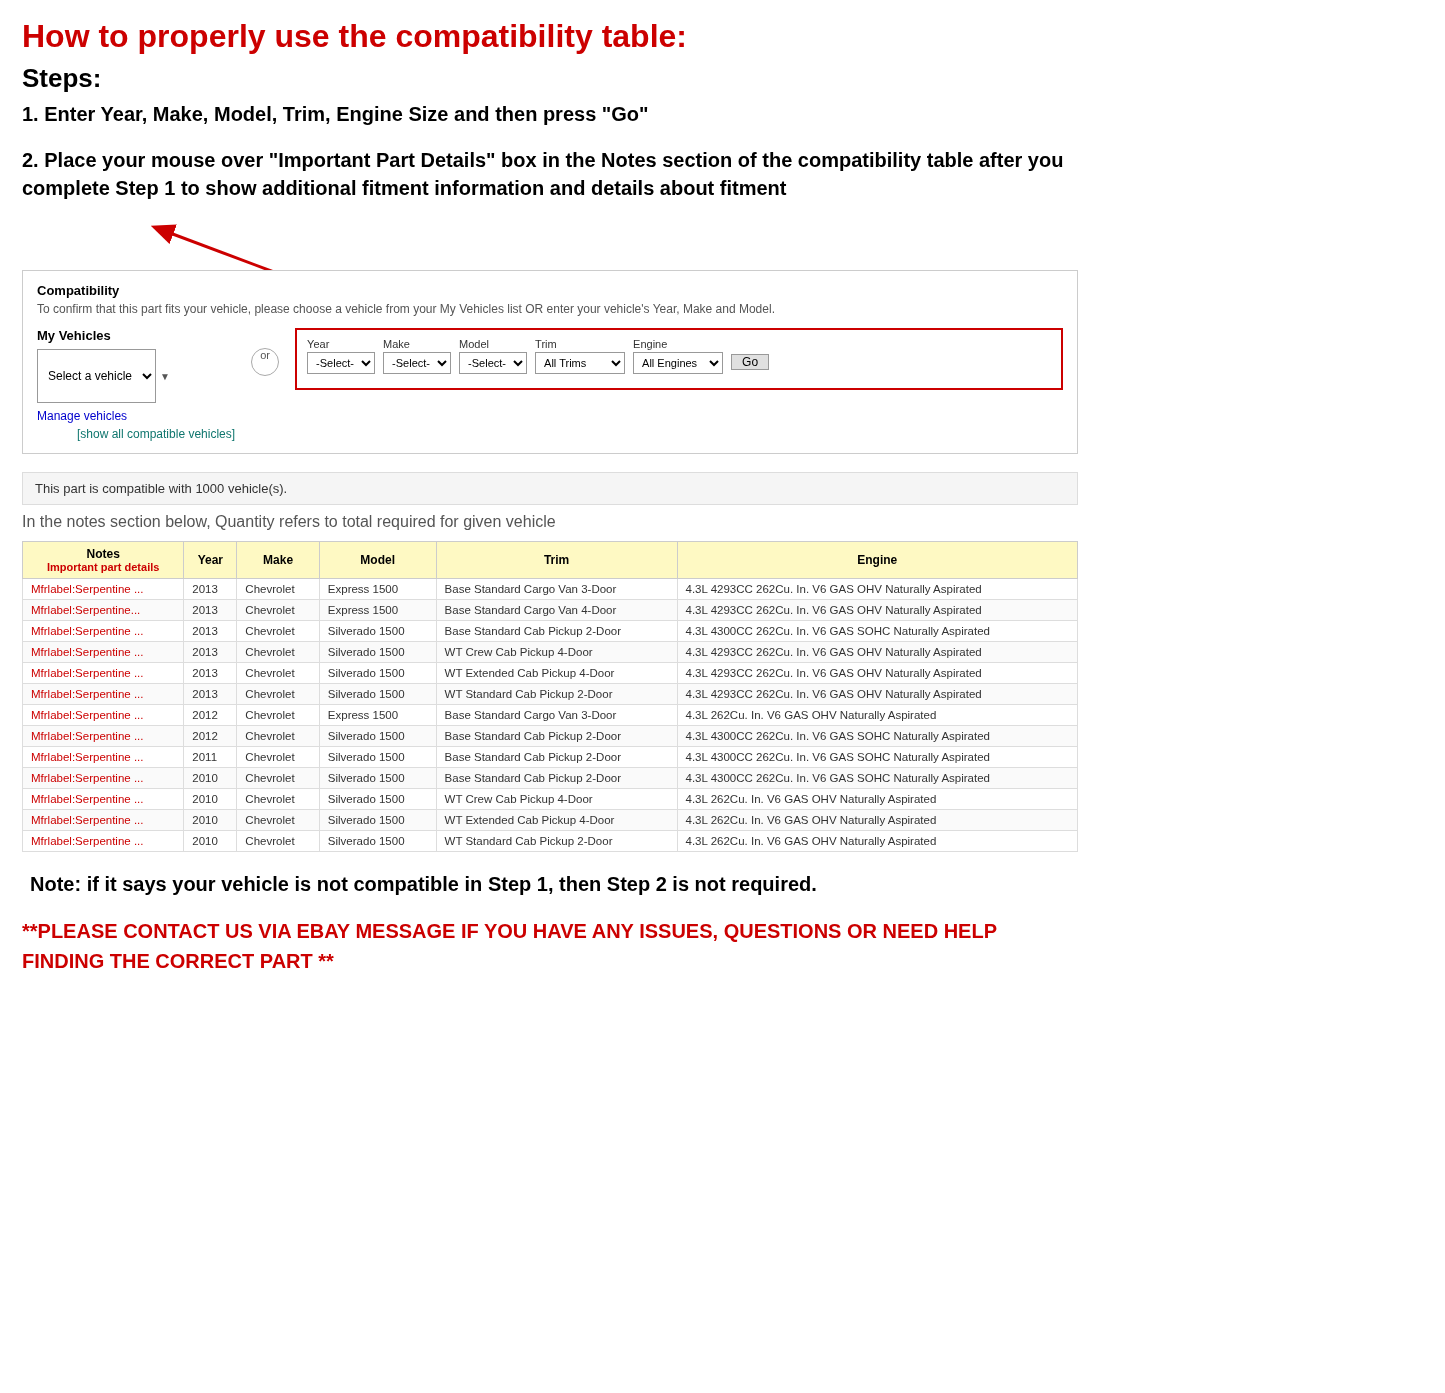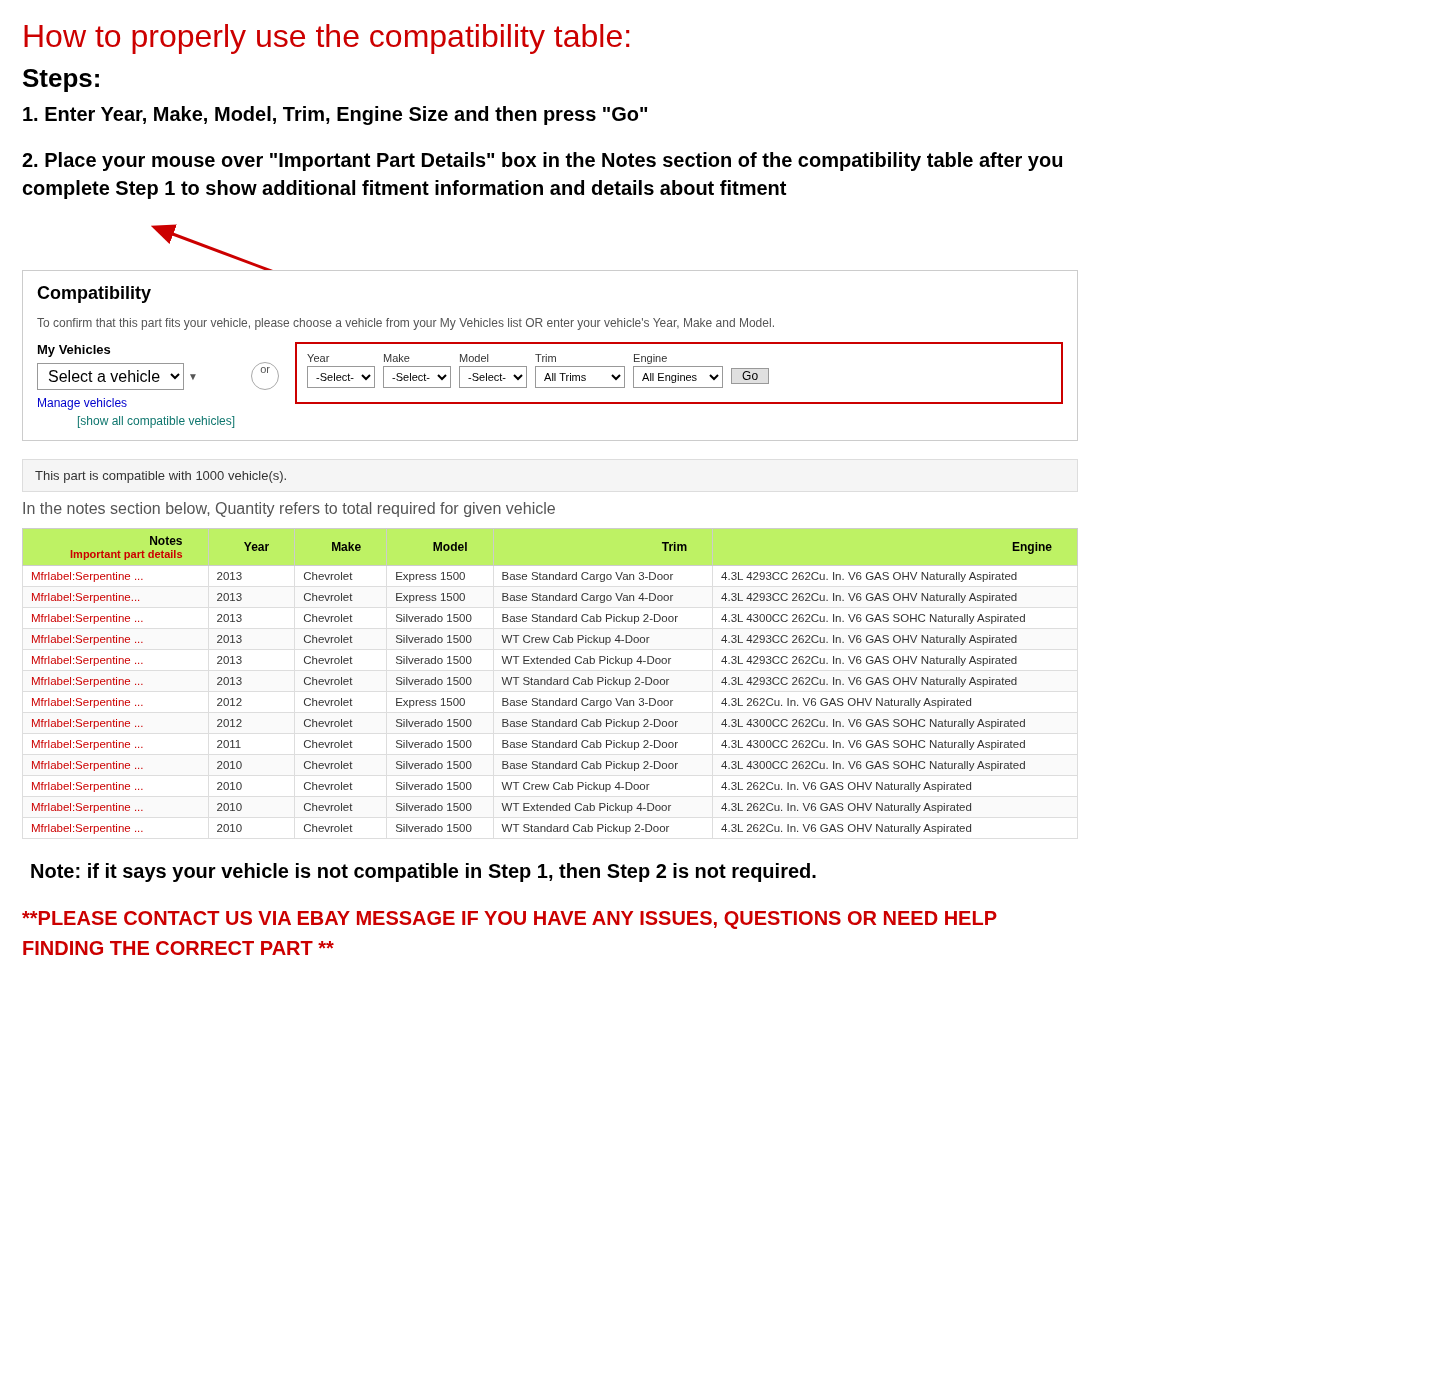--- a/index.html
+++ b/index.html
@@ -5,21 +5,21 @@
     * { box-sizing: border-box; margin: 0; padding: 0; }
     body {
       font-family: Arial, sans-serif;
       background: #fff;
       padding: 18px 22px;
       max-width: 1100px;
     }
     .main-title {
       color: #cc0000;
       font-size: 32px;
-      font-weight: normal;
+      font-weight: bold;
       margin-bottom: 8px;
     }
     .steps-heading {
       font-size: 26px;
       font-weight: bold;
       color: #000;
       margin-bottom: 6px;
     }
     .step-text {
       font-size: 20px;
@@ -38,23 +38,23 @@
 
     
     .compat-box {
       border: 1px solid #ccc;
       background: #fff;
       padding: 12px 14px;
       margin-bottom: 18px;
       position: relative;
     }
     .compat-title {
-      font-size: 18px;
-      font-weight: bold;
-      margin-bottom: 12px;
+      font-size: 13px;
+      font-weight: bold;
+      margin-bottom: 4px;
     }
     .compat-subtitle {
       font-size: 12px;
       color: #555;
       margin-bottom: 12px;
     }
     .compat-inner {
       display: flex;
       align-items: flex-start;
       gap: 16px;
@@ -68,22 +68,22 @@
       margin-bottom: 6px;
     }
     .select-vehicle-row {
       display: flex;
       align-items: center;
       gap: 4px;
       margin-bottom: 6px;
     }
     .select-vehicle-dropdown {
       border: 1px solid #999;
-      padding: 3px 6px;
-      font-size: 16px;
+      padding: 18px 6px;
+      font-size: 12px;
       min-width: 110px;
       background: #fff;
     }
     .manage-vehicles-link {
       color: #0000cc;
       font-size: 12px;
       text-decoration: none;
       display: block;
       margin-bottom: 4px;
     }
@@ -185,24 +185,24 @@
       top: 0;
     }
 
     
     .compat-table {
       width: 100%;
       border-collapse: collapse;
       font-size: 12px;
     }
     .compat-table th {
-      background: #bef264;
+      background: #fef9c3;
       border: 1px solid #ccc;
-      padding: 5px 25px;
-      text-align: right;
+      padding: 5px 8px;
+      text-align: center;
       font-size: 12px;
       font-weight: bold;
     }
     .compat-table td {
       border: 1px solid #ddd;
       padding: 4px 8px;
       font-size: 11.5px;
       color: #333;
     }
     .compat-table tr:nth-child(even) td {

